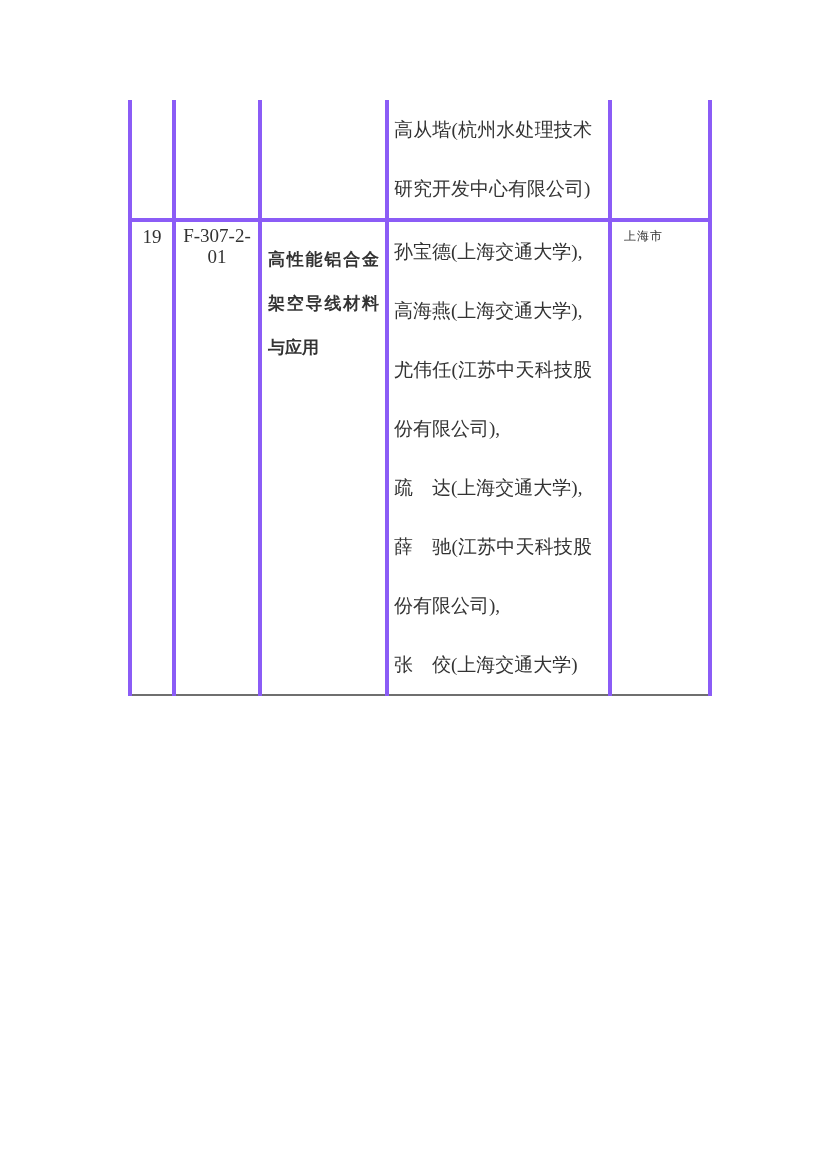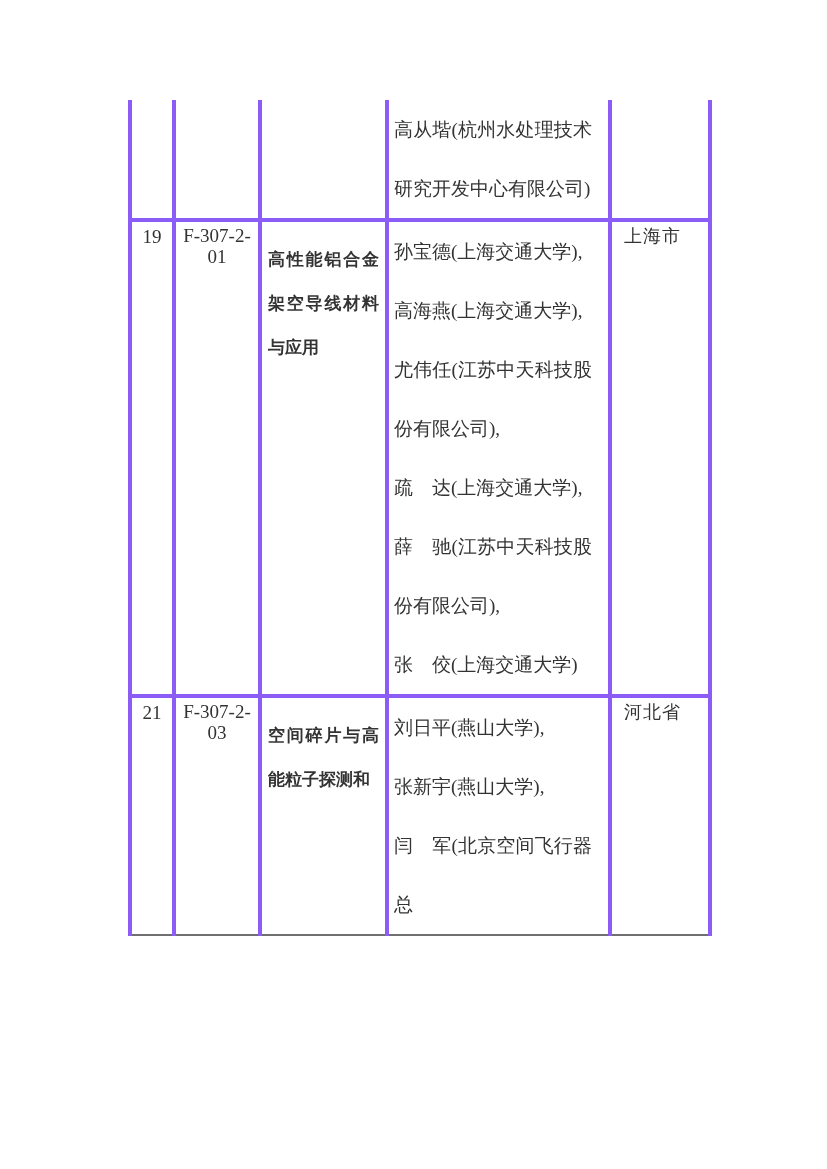--- a/index.html
+++ b/index.html
@@ -57,21 +57,21 @@
     padding: 16px 6px;
   }
   td.people {
     font-size: 19px;
     line-height: 59px;
     text-align: justify;
     padding: 0 16px 0 5px;
   }
   td.people p { margin: 0; }
   td.region {
-    font-size: 18px;
+    font-size: 12px;
     line-height: 23px;
     letter-spacing: 1px;
     text-align: justify;
     padding: 3px 9px 0 12px;
   }
 </style>
 </head>
 <body>
 
 <div class="page">
@@ -104,27 +104,16 @@
           <p>高海燕(上海交通大学),</p>
           <p>尤伟任(江苏中天科技股份有限公司),</p>
           <p>疏　达(上海交通大学),</p>
           <p>薛　驰(江苏中天科技股份有限公司),</p>
           <p>张　佼(上海交通大学)</p>
         </td>
         <td class="region">上海市</td>
       </tr>
 
 
-      <tr style="height:137px">
-        <td class="num">21</td>
-        <td class="code">F-307-2-03</td>
-        <td class="title">空间碎片与高能粒子探测和</td>
-        <td class="people">
-          <p>刘日平(燕山大学),</p>
-          <p>张新宇(燕山大学),</p>
-          <p>闫　军(北京空间飞行器总</p>
-        </td>
-        <td class="region">河北省</td>
-      </tr>
 
     </tbody>
   </table>
 </div>
 
 </body></html>

